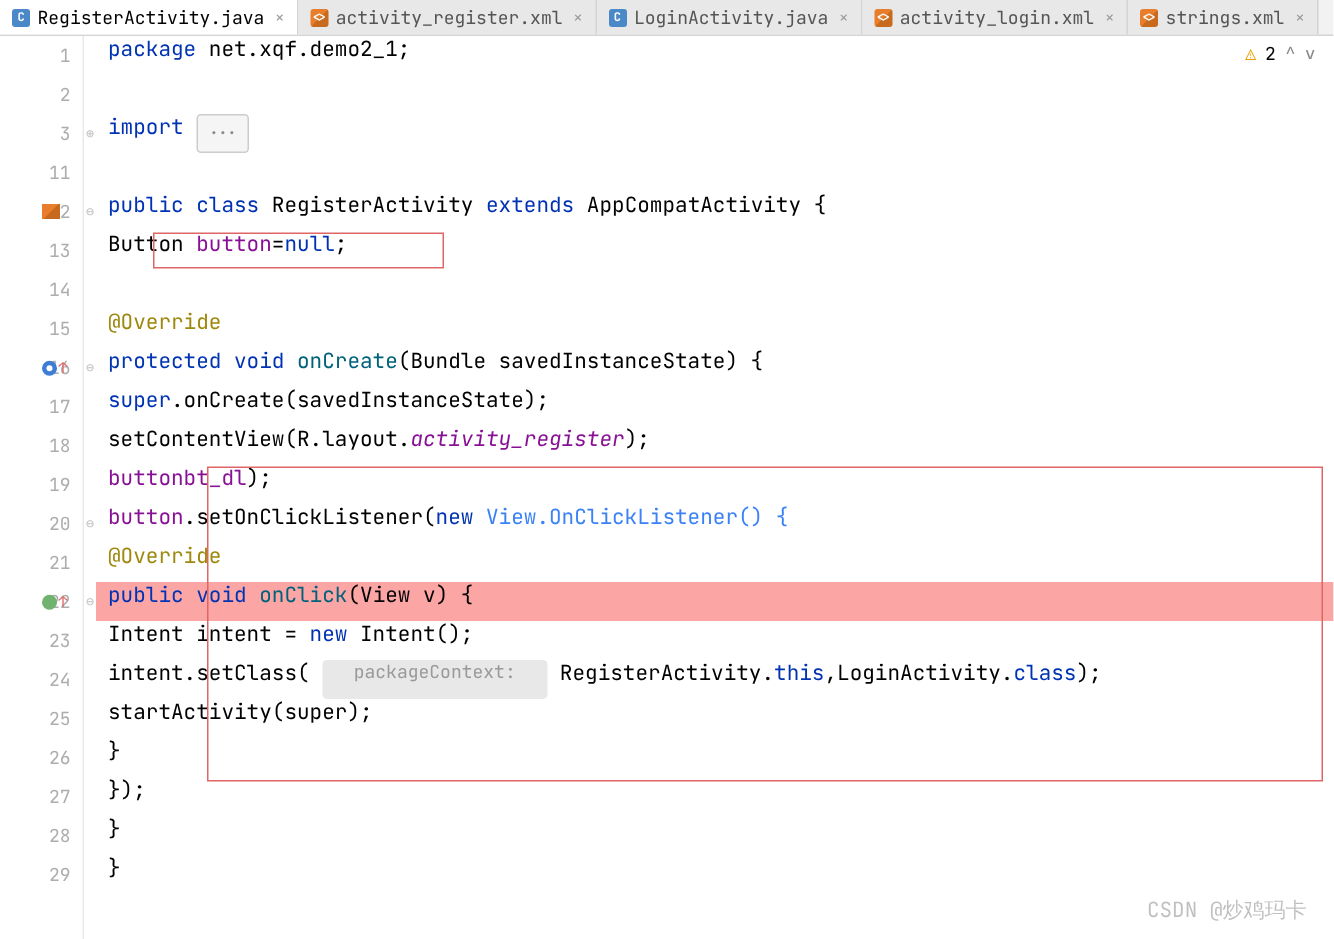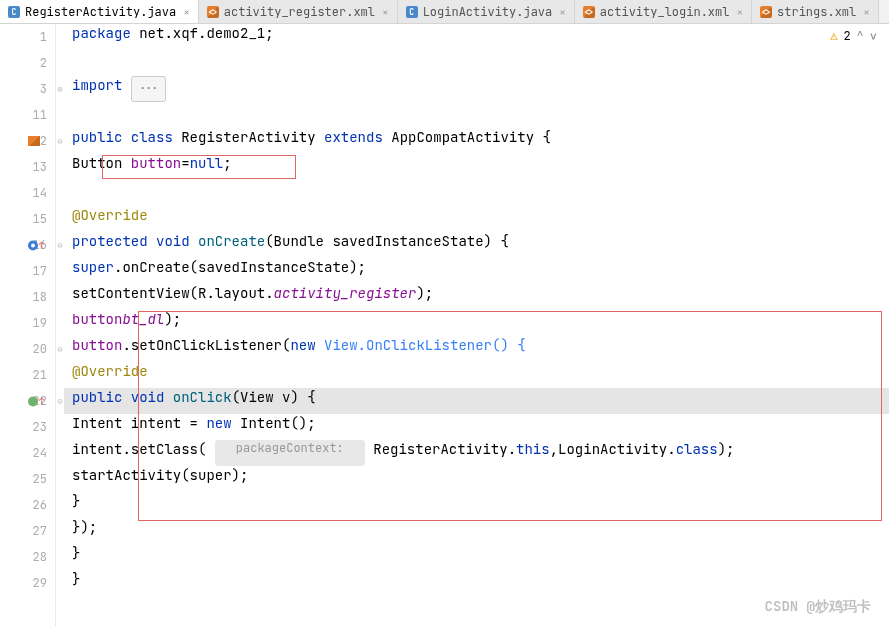--- a/index.html
+++ b/index.html
@@ -16,42 +16,42 @@
 
   .editor-area { display: flex; height: calc(100% - 24px); position: relative; }
   .gutter { width: 56px; background: #fff; border-right: 1px solid #eaeaea; position: relative; }
   .gutter-line { height: 26px; display: flex; align-items: center; justify-content: flex-end; padding-right: 8px; color: #adadad; font-size: 12px; position: relative; }
   .gutter-icon-cell { position: absolute; left: 28px; top: 50%; transform: translateY(-50%); display:flex; gap:1px; align-items:center; }
   .fold-col { width: 8px; background:#fff; }
   .fold-mark { height:26px; display:flex; align-items:center; justify-content:center; color:#c0c0c0; font-size:9px; cursor:pointer; }
 
   .code { flex: 1; position: relative; }
   .line { height: 26px; display: flex; padding-left: 8px; white-space: pre; font-size: 14px; }
-  .line.hl { background: #e5e5e5; }
+  .line.hl { background: #fca5a5; }
 
   .kw { color: #0033b3; }
   .anno { color: #9e880d; }
   .comm { color: #3b82f6; }
   .field { color: #871094; }
   .hint { background:#e8e8e8; color:#999; border-radius:3px; padding:0 21px; font-size:12px; font-style: normal; }
   .boxfold { border:1px solid #ccc; background:#f5f5f5; border-radius:3px; padding:0 6px; color:#888; font-size:12px; }
   .declmth { color:#00627a; }
 
   .redbox { position:absolute; border:1px solid #e06666; pointer-events:none; }
   .warn-badge { position:absolute; right:12px; top:4px; display:flex; align-items:center; gap:6px; font-size:12px; }
   .warn-tri { color:#f0a000; }
   .warn-chev { color:#888; cursor:pointer; }
 
   .gut-override { width:10px; height:10px; border-radius:50%; background:#3d7dd6; display:inline-block; position:relative; }
   .gut-override::after { content:""; position:absolute; left:3px; top:3px; width:4px; height:4px; background:#fff; border-radius:50%; }
   .gut-up { color:#e06c6c; font-size:10px; font-weight:bold; }
   .gut-impl { width:10px; height:10px; border-radius:50%; background:#6fb36f; display:inline-block; }
   .gut-class { width:12px; height:10px; background: linear-gradient(135deg,#e87e2b 50%,#c76a1e 50%); display:inline-block; }
 
-  .watermark { position:absolute; right:18px; bottom:10px; color:rgba(0,0,0,0.25); font-size:14px; pointer-events:none;font-weight:bold; }
+  .watermark { position:absolute; right:18px; bottom:10px; color:rgba(0,0,0,0.25); font-size:14px; pointer-events:none; }
 </style>
 </head>
 <body>
 
 <div class="tabs">
   <div class="tab active">
     <span class="tab-icon icon-java">C</span>
     <span>RegisterActivity.java</span>
     <span class="close">×</span>
   </div>
@@ -197,21 +197,21 @@
     <div class="line"></div>
     <div class="line"><span class="kw">import</span><span> </span><span class="boxfold">...</span></div>
     <div class="line"></div>
     <div class="line"><span class="kw">public class</span><span> RegisterActivity </span><span class="kw">extends</span><span> AppCompatActivity {</span></div>
     <div class="line">    <span>Button </span><span class="field">button</span><span>=</span><span class="kw">null</span><span>;</span></div>
     <div class="line"></div>
     <div class="line">    <span class="anno">@Override</span></div>
     <div class="line">    <span class="kw">protected </span><span class="kw">void </span><span class="declmth">onCreate</span><span>(Bundle savedInstanceState) {</span></div>
     <div class="line">        <span class="kw">super</span><span>.onCreate(savedInstanceState);</span></div>
     <div class="line">        <span>setContentView(R.layout.</span><span class="field" style="font-style:italic">activity_register</span><span>);</span></div>
-    <div class="line">        <span class="field">button</span><span class="field" style="font-style:italic">bt_dl</span><span>);</span></div>
+    <div class="line">        <span class="field">button</span><span class="field" style="">bt_dl</span><span>);</span></div>
     <div class="line">        <span class="field">button</span><span>.setOnClickListener(</span><span class="kw">new </span><span class="comm">View.OnClickListener() {</span></div>
     <div class="line">            <span class="anno">@Override</span></div>
     <div class="line hl">            <span class="kw">public </span><span class="kw">void </span><span class="declmth">onClick</span><span>(View v) {</span></div>
     <div class="line">                <span>Intent intent = </span><span class="kw">new </span><span>Intent();</span></div>
     <div class="line">                <span>intent.setClass( </span><span class="hint">packageContext:</span><span> RegisterActivity.</span><span class="kw">this</span><span>,LoginActivity.</span><span class="kw">class</span><span>);</span></div>
     <div class="line">                <span>startActivity(super);</span></div>
     <div class="line">            <span>}</span></div>
     <div class="line">        <span>});</span></div>
     <div class="line">    <span>}</span></div>
     <div class="line"><span>}</span></div>

